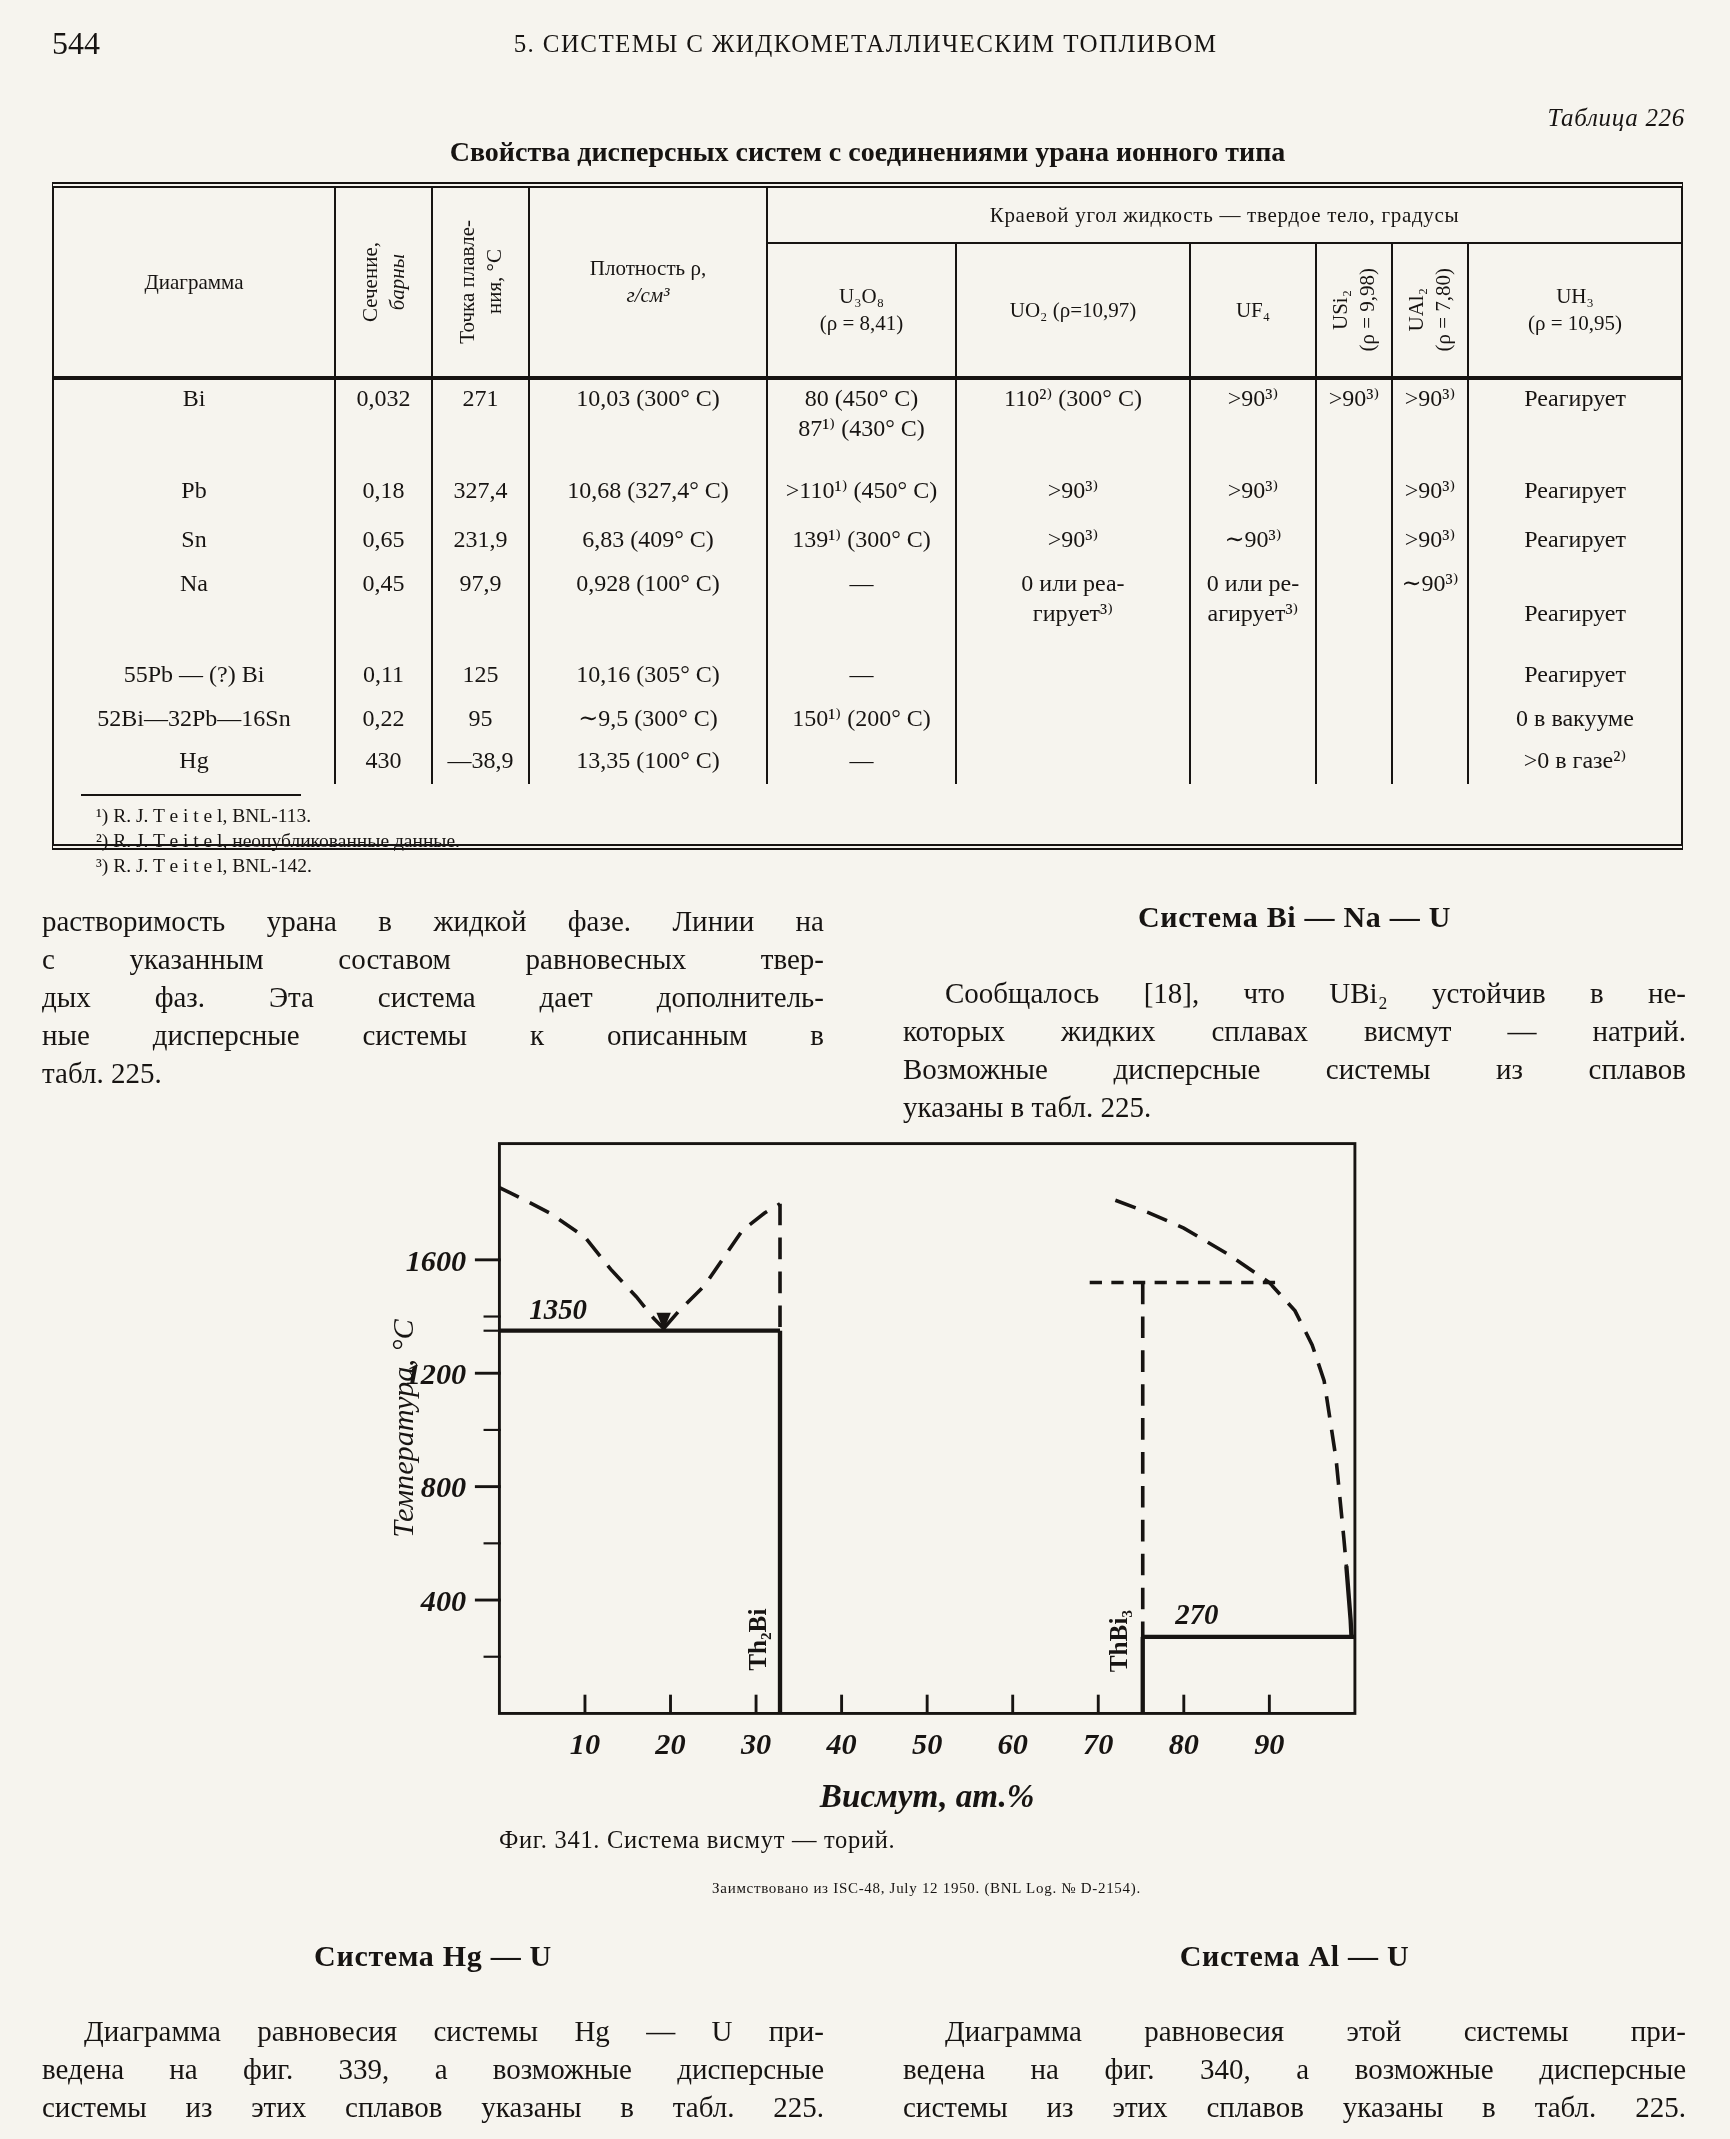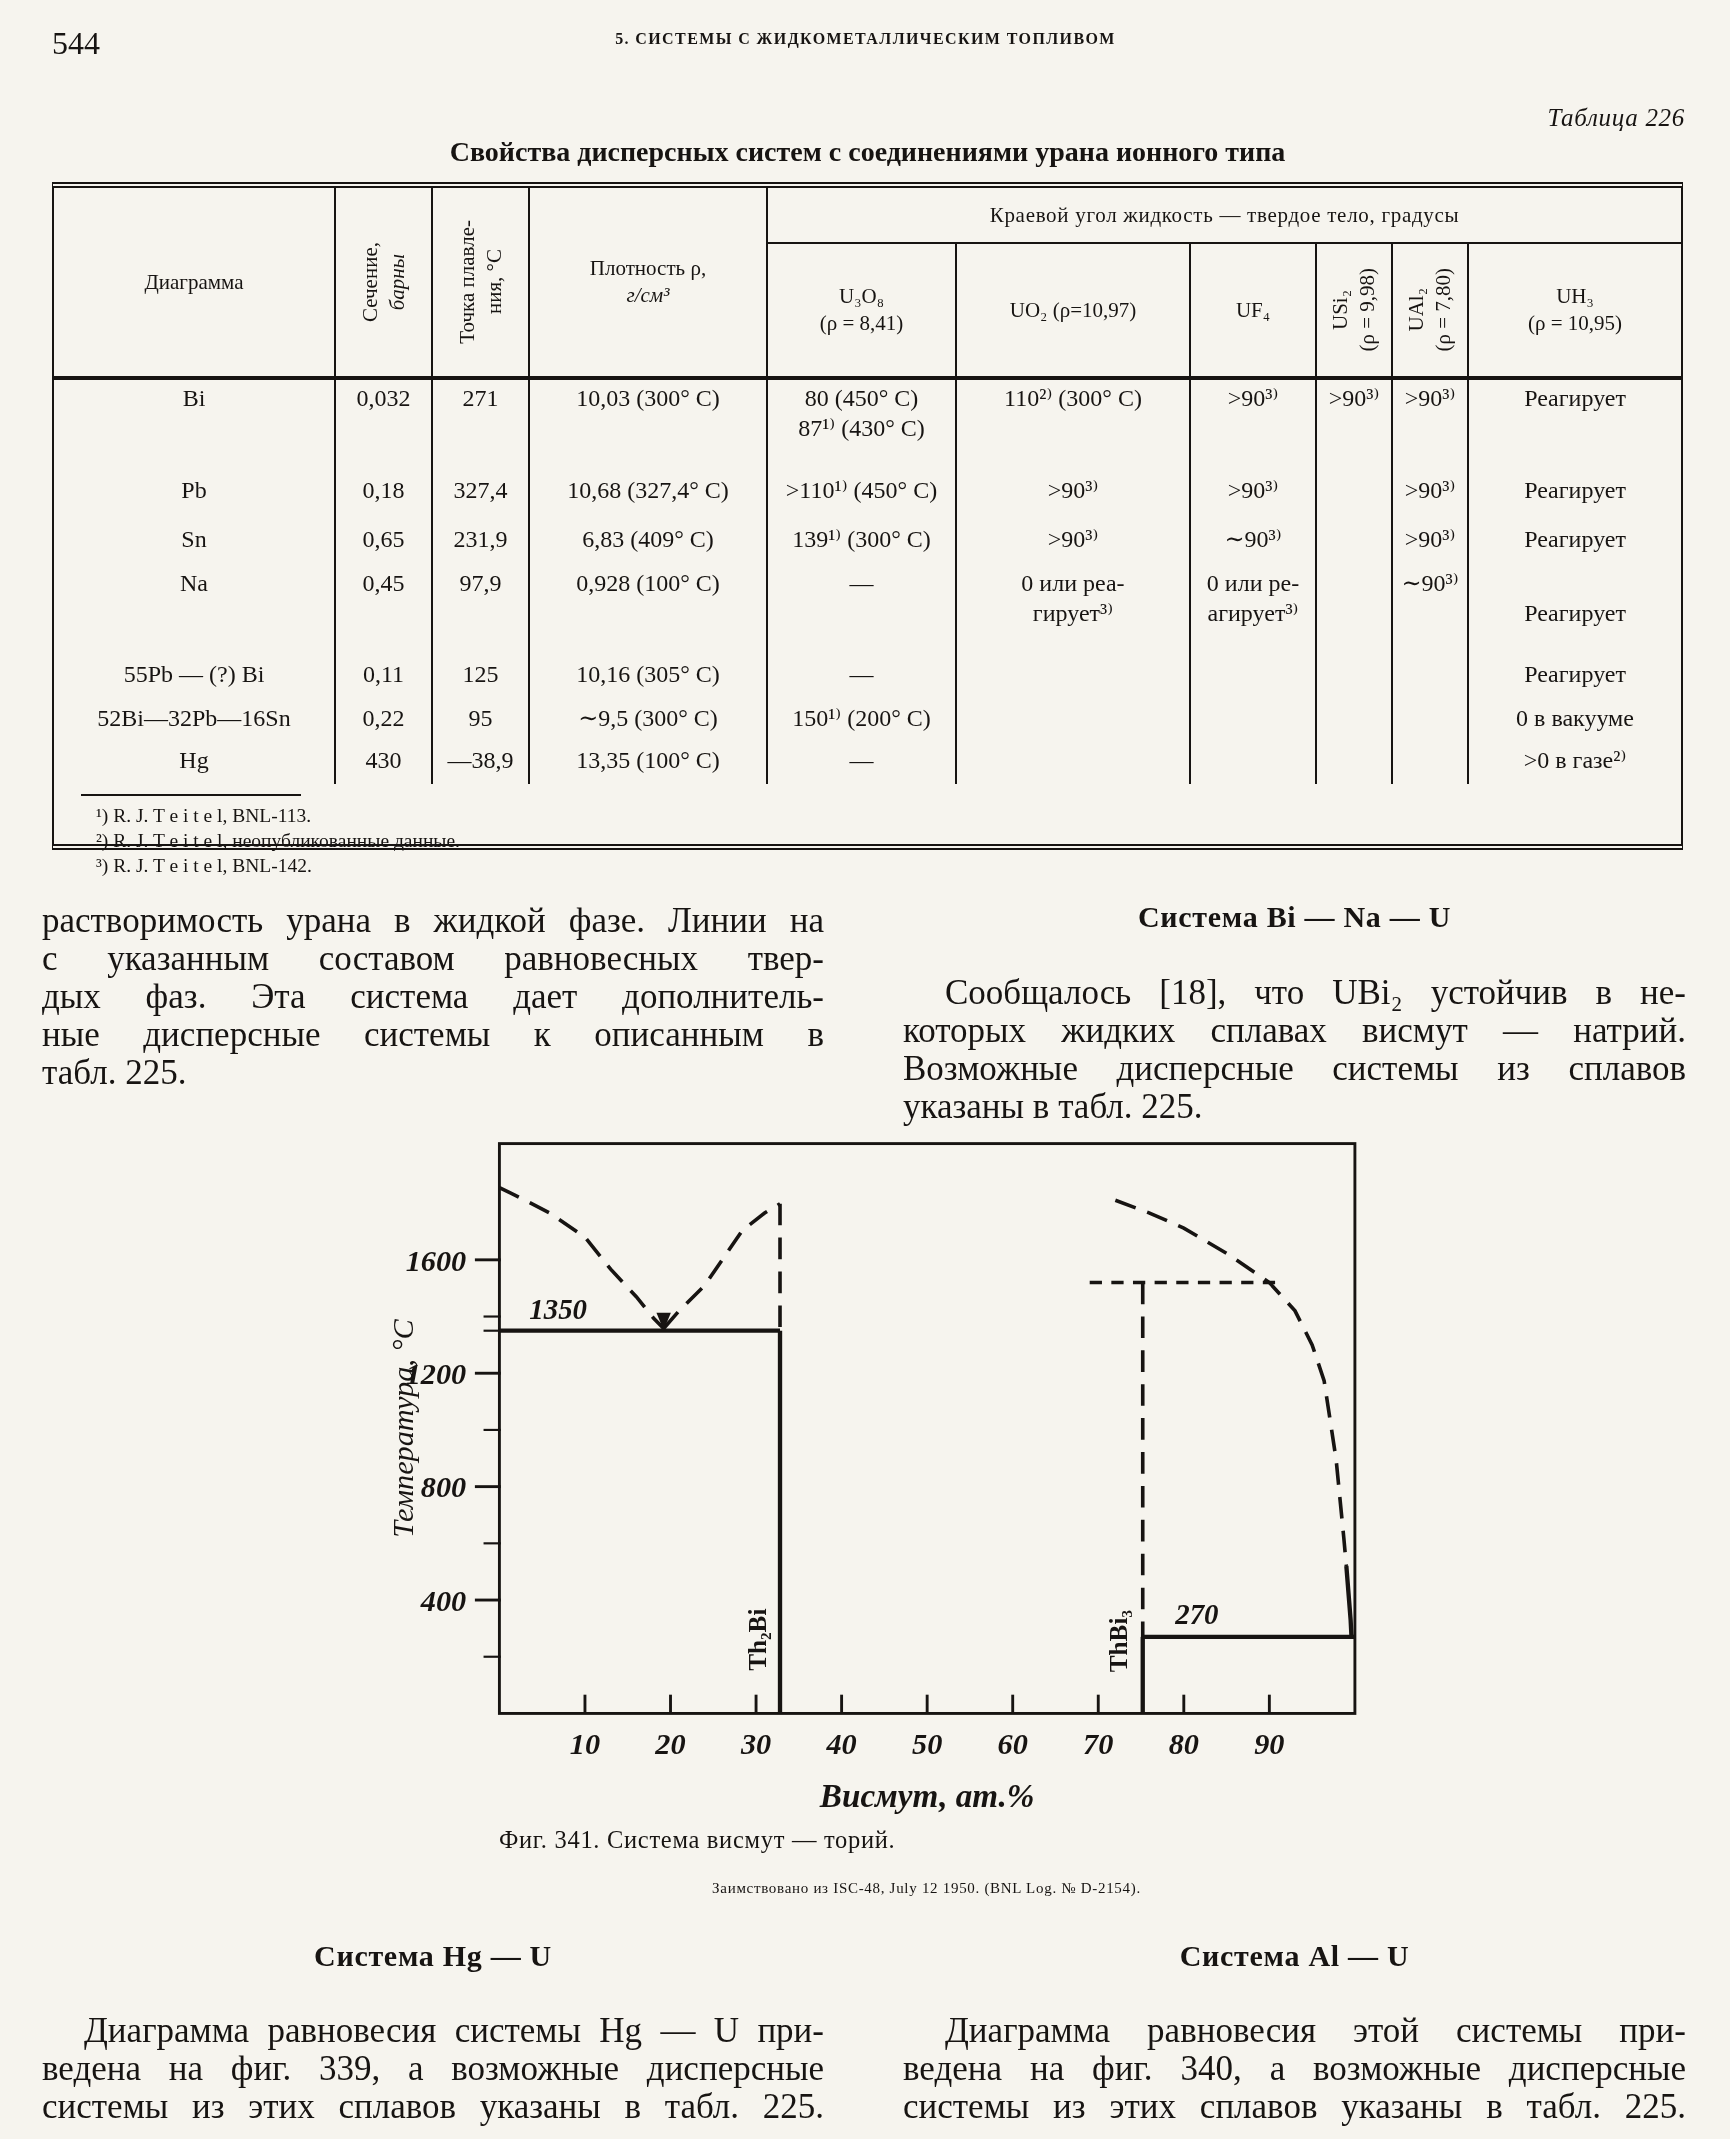--- a/index.html
+++ b/index.html
@@ -1,20 +1,20 @@
 <!DOCTYPE html>
 <html style="font-size:11.5px"><head>
 <meta charset="utf-8">
 <style>
   html,body{margin:0;padding:0;background:#d8d5cd;}
   #page{position:relative;width:1731px;height:2140px;background:#f6f4ee;color:#171412;
         font-family:"Liberation Serif","DejaVu Serif",serif;overflow:hidden;}
   .abs{position:absolute;}
   .pagenum{left:52px;top:24.5px;font-size:32px;}
-  .runtitle{left:0;right:0;top:30px;text-align:center;font-size:16px;font-weight:bold;letter-spacing:1.4px;}
+  .runtitle{left:0;right:0;top:30px;text-align:center;font-size:25px;font-weight:normal;letter-spacing:1.4px;}
   .tlabel{right:46px;top:104px;font-style:italic;font-size:25px;letter-spacing:0.7px;}
   .ttitle{left:52px;width:1631px;top:136px;text-align:center;font-weight:bold;font-size:28px;}
 
   
   #table-frame{left:52px;top:182px;width:1631px;height:668px;box-sizing:border-box;
     border-top:6.5px double #171412;border-bottom:6.5px double #171412;
     border-left:2.2px solid #171412;border-right:2.2px solid #171412;}
   #table-frame table{border-collapse:collapse;width:100%;table-layout:fixed;}
   #table-frame th{font-weight:normal;font-size:21px;line-height:27px;text-align:center;
     vertical-align:middle;border-right:2.2px solid #171412;}
@@ -33,21 +33,21 @@
   tbody tr:nth-child(6) td{height:38px;}
   tbody tr:nth-child(7) td{height:38px;}
   .vpair{display:flex;justify-content:center;align-items:center;}
   .v{writing-mode:vertical-rl;transform:rotate(180deg);white-space:nowrap;font-size:21px;}
   .it{font-style:italic;}
   .fn-rule{width:220px;border-top:2.9px solid #171412;margin:10px 0 7.2px 27px;}
   .footnotes{font-size:19.5px;line-height:25px;padding-left:42px;}
   .footnotes div{text-align:left;}
 
   
-  .para{font-size:35px;line-height:38px;}
+  .para{font-size:29px;line-height:38px;}
   .jlines div{text-align:justify;text-align-last:justify;}
   .jlines div:last-child{text-align-last:left;}
   .jlines.last-just div:last-child{text-align-last:justify;}
   .jlines.indent div:first-child{text-indent:42px;}
   .sec-h{font-size:30px;font-weight:bold;text-align:center;letter-spacing:0.7px;}
 
   .caption{left:499px;width:855px;top:1826px;text-align:left;font-size:24.5px;letter-spacing:0.7px;}
   .credit{left:499px;width:855px;top:1880px;text-align:center;font-size:15px;letter-spacing:0.7px;}
 </style>
 </head>

